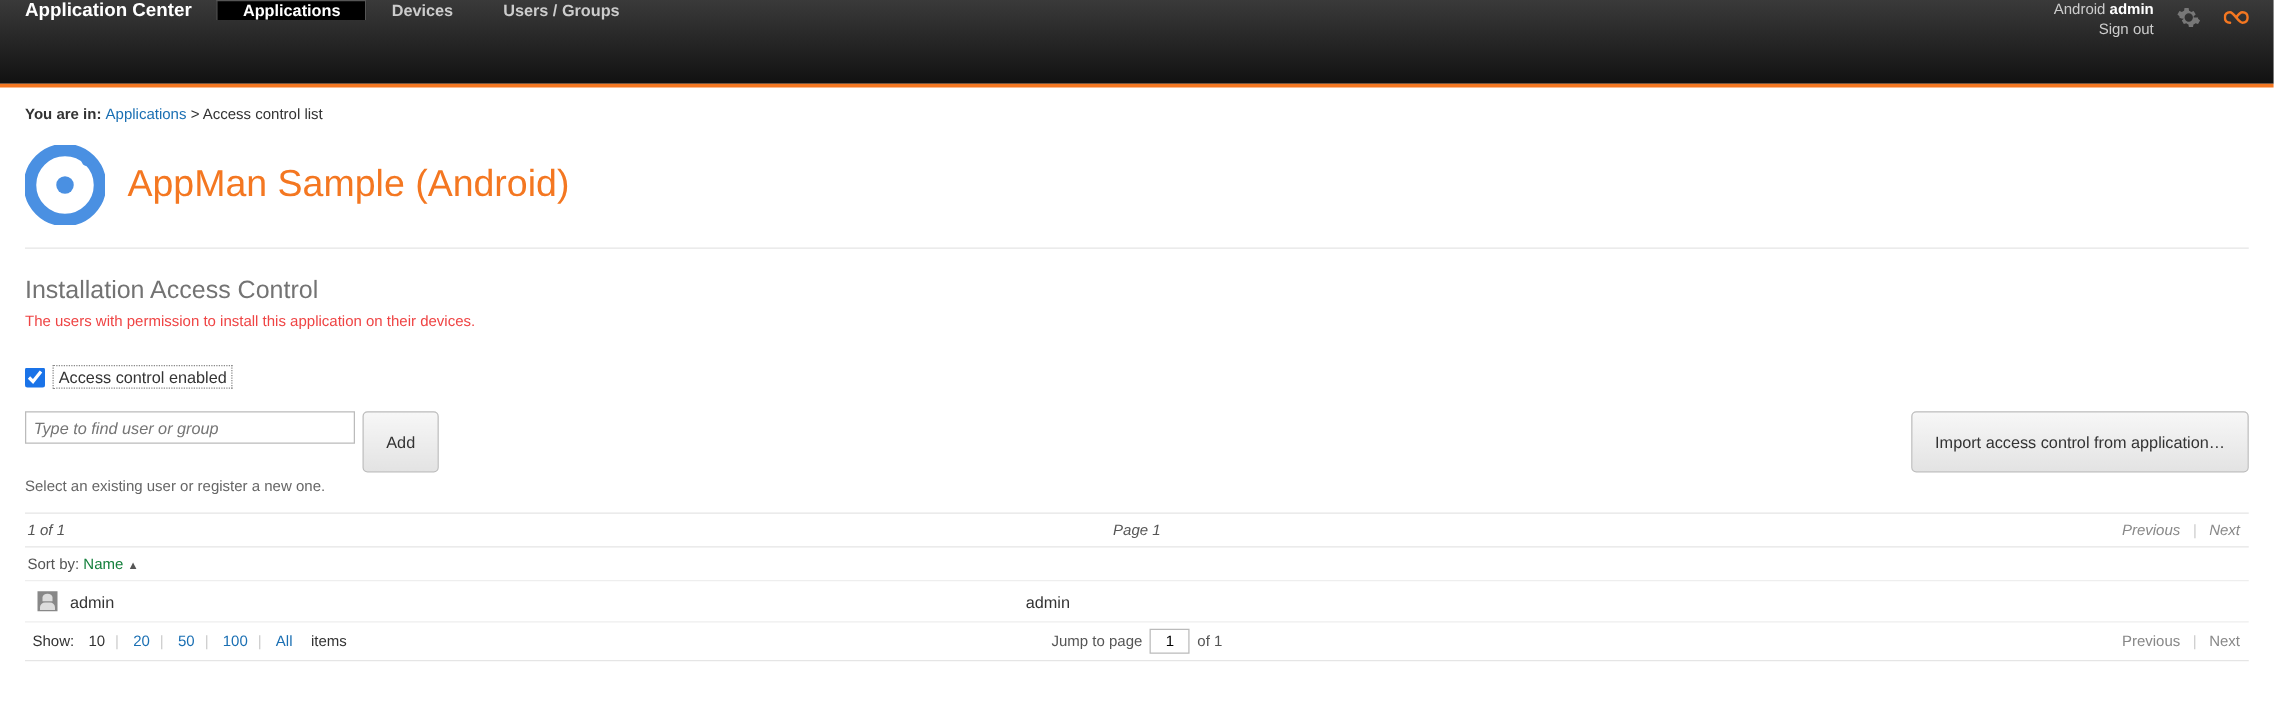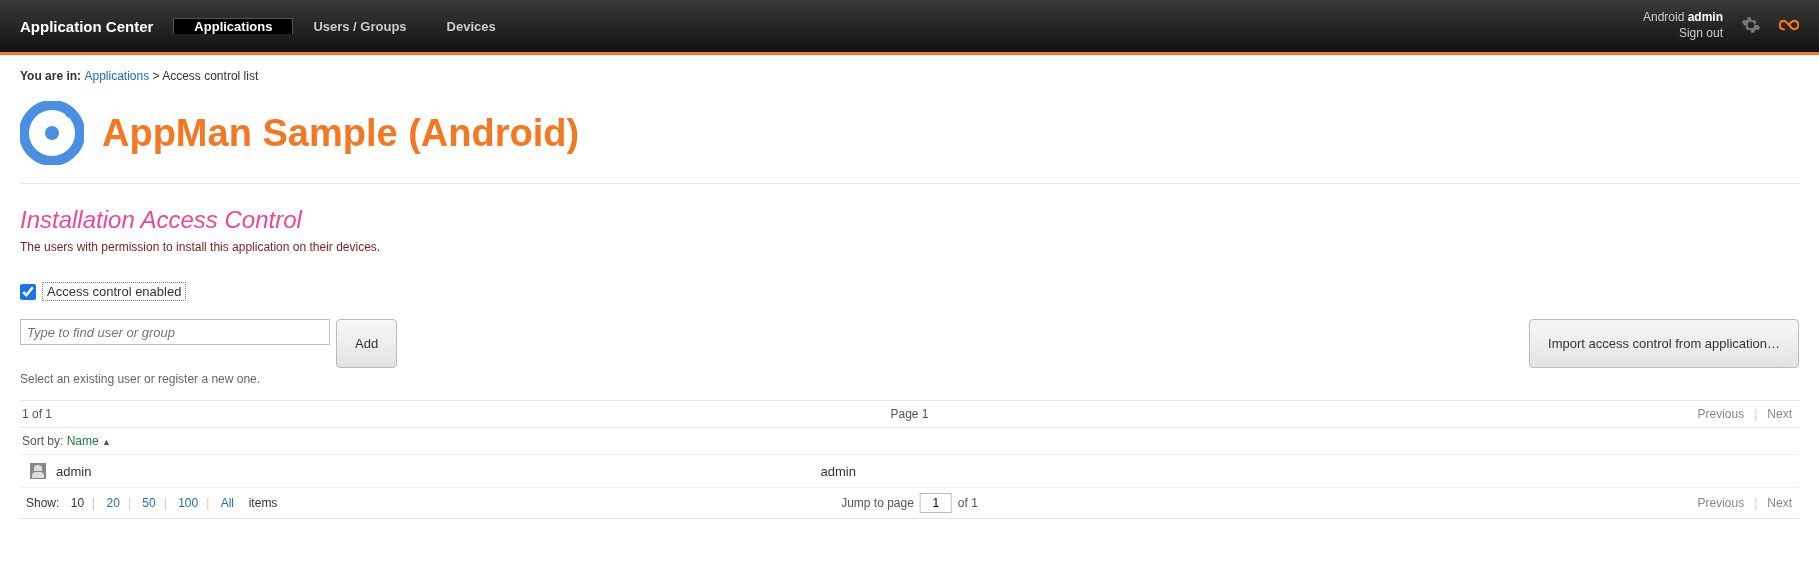--- a/index.html
+++ b/index.html
@@ -1,55 +1,55 @@
 <!DOCTYPE html>
 <html><head>
   <meta charset="utf-8">
   <style>
     * { box-sizing: border-box; margin: 0; padding: 0; }
     body { font-family: Arial, Helvetica, sans-serif; font-size: 13px; color: #333; background: #fff; }
 
     
-    .topbar { background: linear-gradient(to bottom, #3a3a3a, #111); height: 55px; display: flex; align-items: center; padding: 0 20px; color: #ccc; border-bottom: 3px solid #f47721; }
+    .topbar { background: linear-gradient(to bottom, #3a3a3a, #111); height: 70px; display: flex; align-items: flex-start; padding: 0 20px; color: #ccc; border-bottom: 3px solid #f47721; }
     .brand { font-weight: bold; color: #fff; font-size: 15px; display: flex; align-items: center; margin-right: 20px; }
     .nav-tabs { display: flex; align-items: stretch; }
     .nav-tab { display: flex; align-items: center; padding: 0 20px; color: #ccc; font-weight: bold; font-size: 13px; cursor: pointer; }
     .nav-tab.active { background: #000; color: #fff; border: 1px solid #555; border-bottom: none; }
     .topbar-right { margin-left: auto; display: flex; align-items: center; gap: 18px; }
     .welcome { text-align: right; line-height: 1.3; font-size: 12px; color: #ccc; }
     .welcome .uname { color: #fff; font-weight: bold; }
     .signout { color: #ccc; cursor: pointer; font-size: 12px; }
     .gear-icon { color: #888; cursor: pointer; }
     .gear-icon svg { width: 20px; height: 20px; fill: #777; }
     .loop-icon svg { width: 20px; height: 26px; stroke: #f47721; fill: none; stroke-width: 2.5; }
 
     
     .content { padding: 8px 20px 40px 20px; }
     .breadcrumb { font-size: 12px; color: #333; padding: 6px 0 18px 0; }
     .breadcrumb a { color: #1a6fb3; text-decoration: none; }
     .app-header { display: flex; align-items: center; gap: 18px; margin-bottom: 18px; }
     .app-logo { width: 64px; height: 64px; }
-    .app-title { color: #f47721; font-size: 38px; font-weight: bold; }
+    .app-title { color: #f47721; font-size: 30px; font-weight: normal; }
     .divider { border-top: 1px solid #e5e5e5; margin: 8px 0 22px 0; }
 
-    .section-title { font-size: 24px; color: #ec4899; font-weight: normal; margin-bottom: 6px; font-style: italic; }
-    .section-desc { font-size: 12px; color: #7f1d1d; margin-bottom: 28px; }
+    .section-title { font-size: 20px; color: #737373; font-weight: normal; margin-bottom: 6px; }
+    .section-desc { font-size: 12px; color: #ef4444; margin-bottom: 28px; }
 
     .checkbox-row { display: flex; align-items: center; gap: 6px; margin-bottom: 18px; }
     .checkbox-row input[type=checkbox] { width: 16px; height: 16px; accent-color: #1a73e8; }
     .checkbox-label { border: 1px dotted #888; padding: 1px 4px; font-size: 13px; }
 
     .add-row { display: flex; align-items: flex-start; gap: 6px; margin-bottom: 4px; }
-    .user-input { width: 310px; padding: 4px 6px; border: 1px solid #bbb; font-style: italic; color: #888; font-size: 13px; height: 26px; }
+    .user-input { width: 264px; padding: 4px 6px; border: 1px solid #bbb; font-style: italic; color: #888; font-size: 13px; height: 26px; }
     .btn { background: linear-gradient(to bottom, #f7f7f7, #e3e3e3); border: 1px solid #bbb; border-radius: 4px; padding: 16px 18px; font-size: 13px; cursor: pointer; color: #333; }
     .import-btn { margin-left: auto; white-space: nowrap; }
     .helper { font-size: 12px; color: #666; margin-bottom: 14px; }
 
     
-    .list-bar { display: flex; align-items: flex-start; font-size: 12px; color: #555; border-top: 1px solid #e5e5e5; border-bottom: 1px solid #e5e5e5; padding: 6px 2px; }
+    .list-bar { display: flex; align-items: flex-start; font-size: 12px; color: #555; border-top: 1px solid #e5e5e5; border-bottom: 1px solid #e5e5e5; padding: 6px 2px; font-style: italic; }
     .list-bar .center { position: absolute; left: 50%; transform: translateX(-50%); }
     .list-bar.relative { position: relative; }
     .pager-links { margin-left: auto; color: #888; }
     .pager-links span { padding: 0 5px; }
     .pager-sep { color: #ccc; }
 
     .sort-row { font-size: 12px; color: #555; padding: 6px 2px; border-bottom: 1px solid #eee; }
     .sort-row a { color: #15803d; text-decoration: none; }
     .sort-arrow { font-size: 9px; }
 
@@ -66,22 +66,22 @@
     .jump { position: absolute; left: 50%; transform: translateX(-50%); display: flex; align-items: center; gap: 6px; }
     .jump input { width: 32px; text-align: center; border: 1px solid #bbb; padding: 2px; font-size: 12px; }
   </style>
 </head>
 <body>
 
 <div class="topbar">
   <div class="brand">Application Center</div>
   <div class="nav-tabs">
     <div class="nav-tab active">Applications</div>
+    <div class="nav-tab">Devices</div>
     <div class="nav-tab">Users / Groups</div>
-    <div class="nav-tab">Devices</div>
   </div>
   <div class="topbar-right">
     <div class="welcome">
       <div>
         <span>Android </span><span class="uname">admin</span>
       </div>
       <div class="signout">Sign out</div>
     </div>
     <span class="gear-icon">
       <svg viewBox="0 0 24 24">

